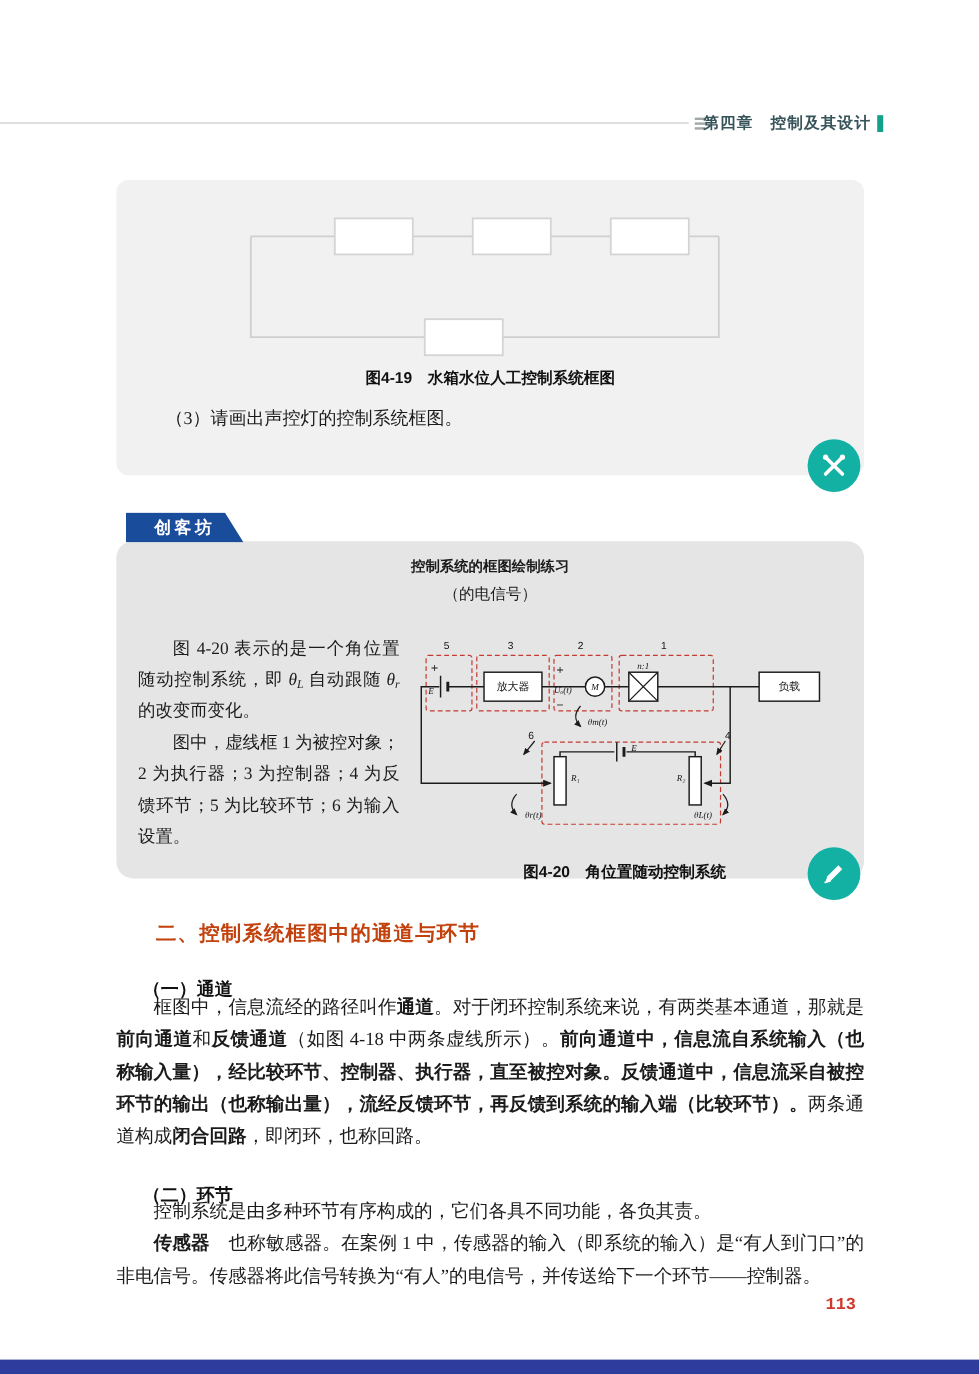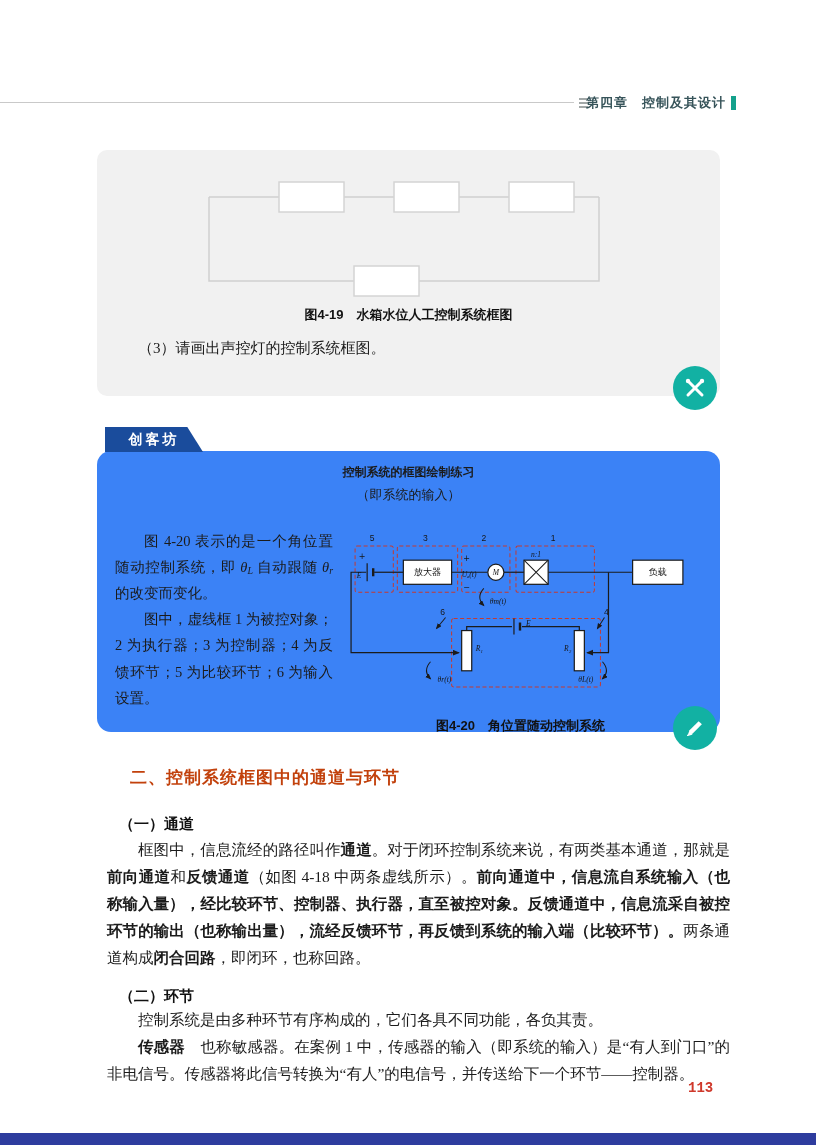--- a/index.html
+++ b/index.html
@@ -29,21 +29,21 @@
   .exercise-item{font-size:15px;margin-top:15px;text-indent:1em;}
 
   
   .badge{position:absolute;width:44px;height:44px;border-radius:50%;background:#12b1a3;
        display:flex;align-items:center;justify-content:center;z-index:5;}
   .badge-tools{left:673px;top:366px;}
   .badge-pencil{left:673px;top:706px;}
 
   
   .maker-box{position:absolute;left:97px;top:451px;width:623px;height:281px;
-       background:#3b82f6;border-radius:14px;}
+       background:#e5e5e5;border-radius:14px;}
   .maker-tab{position:absolute;left:8px;top:-24px;width:98px;height:25px;background:#1a4c9c;
        color:#fff;font-family:"Liberation Sans","DejaVu Sans",sans-serif;font-weight:bold;
        font-size:14px;line-height:25px;text-align:center;letter-spacing:3px;
        clip-path:polygon(0 0,84% 0,100% 100%,0 100%);}
   .maker-title{margin:13px 0 0;text-align:center;font-family:"Liberation Sans","DejaVu Sans",sans-serif;
        font-weight:bold;font-size:12px;}
   .maker-subtitle{text-align:center;font-size:13px;margin-top:5px;}
   .maker-cols{display:flex;margin-top:24px;padding:0 12px 0 18px;}
   .maker-text{width:218px;font-size:14.5px;line-height:1.8;text-align:justify;}
   .maker-text p{text-indent:2em;margin:0;}
@@ -57,21 +57,21 @@
   
   .section-heading{position:absolute;left:130px;top:752px;
        font-family:"Liberation Sans","DejaVu Sans",sans-serif;font-weight:bold;
        font-size:17px;color:#c2410c;letter-spacing:1px;}
   .sub-title{position:absolute;left:119px;
        font-family:"Liberation Sans","DejaVu Sans",sans-serif;font-weight:bold;
        font-size:15px;color:#111;}
   .sub-channel{top:795px;margin-top:20px;}
   .sub-links{top:967px;}
   .para{position:absolute;left:97px;width:623px;font-size:15.5px;line-height:27px;
-       text-align:justify;text-indent:2em;margin:10px;}
+       text-align:justify;text-indent:2em;margin:0;}
   .channel-para{top:826px;}
   .links-p1{top:996px;}
   .links-p2{top:1023px;}
 
   .page-num{position:absolute;left:688px;top:1080px;width:44px;text-align:left;
        font-family:Liberation Mono, monospace;font-weight:bold;
        font-size:14px;color:#cf382b;}
   .bottom-bar{position:absolute;left:0;bottom:0;width:816px;height:12px;background:#2e3c9e;}
 </style>
 </head>
@@ -113,21 +113,21 @@
       <path d="M19,5 L5,19"></path>
     </g>
     <circle cx="5" cy="5" r="2.2" fill="#fff"></circle>
     <circle cx="19" cy="5" r="2.2" fill="#fff"></circle>
   </svg>
 </div>
 
 <div class="maker-box">
   <div class="maker-tab">创客坊</div>
   <h3 class="maker-title">控制系统的框图绘制练习</h3>
-  <div class="maker-subtitle">（即系统的输入）</div>
+  <div class="maker-subtitle">（的电信号）</div>
 
   <div class="maker-cols">
     <div class="maker-text">
       <p><span>图 4-20 表示的是一个角位置随动控制系统，即 </span><span class="it">θ</span><span class="sub">L</span><span> 自动跟随 </span><span class="it">θ</span><span class="sub">r</span><span> 的改变而变化。</span></p>
       <p>图中，虚线框 1 为被控对象；2 为执行器；3 为控制器；4 为反馈环节；5 为比较环节；6 为输入设置。</p>
     </div>
 
     <div class="maker-fig">
       <svg class="fig20" width="352" height="181" viewBox="0 0 350 180">
         <defs>

